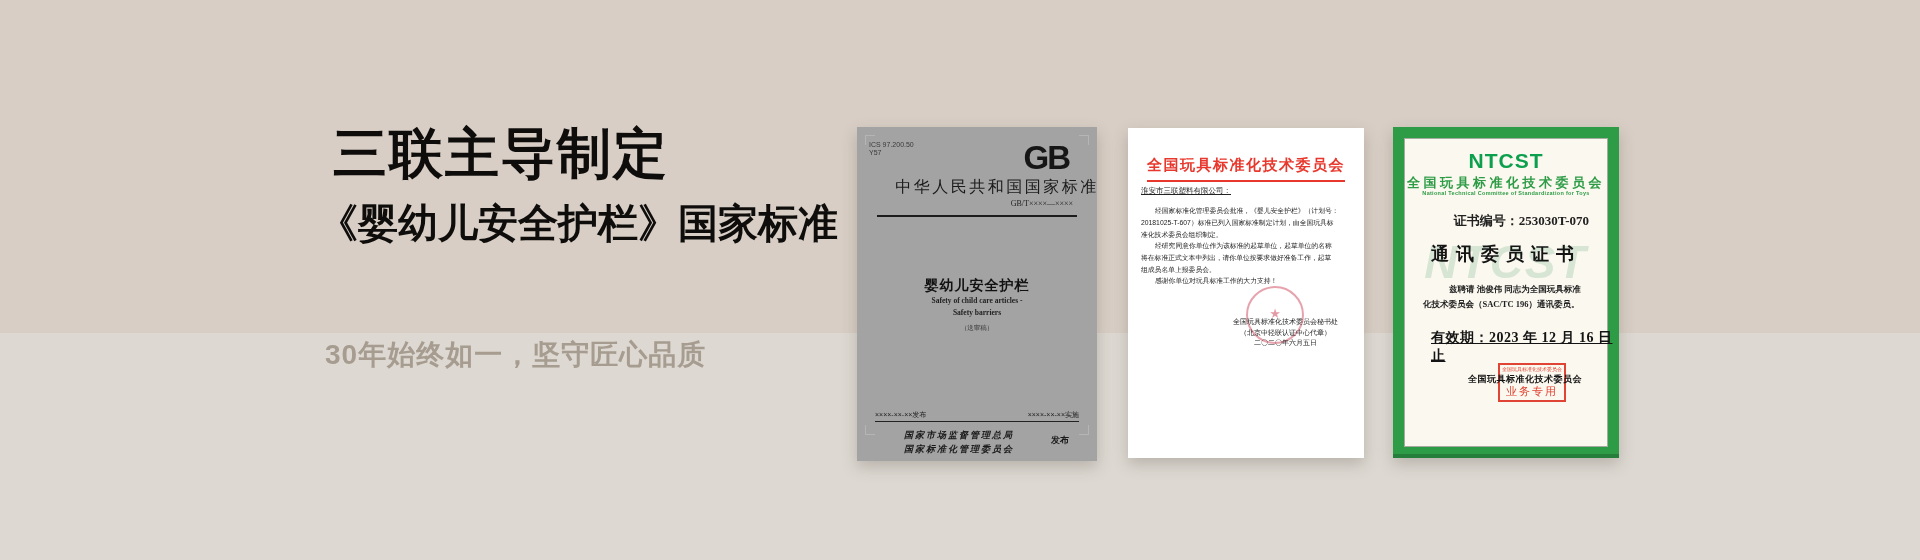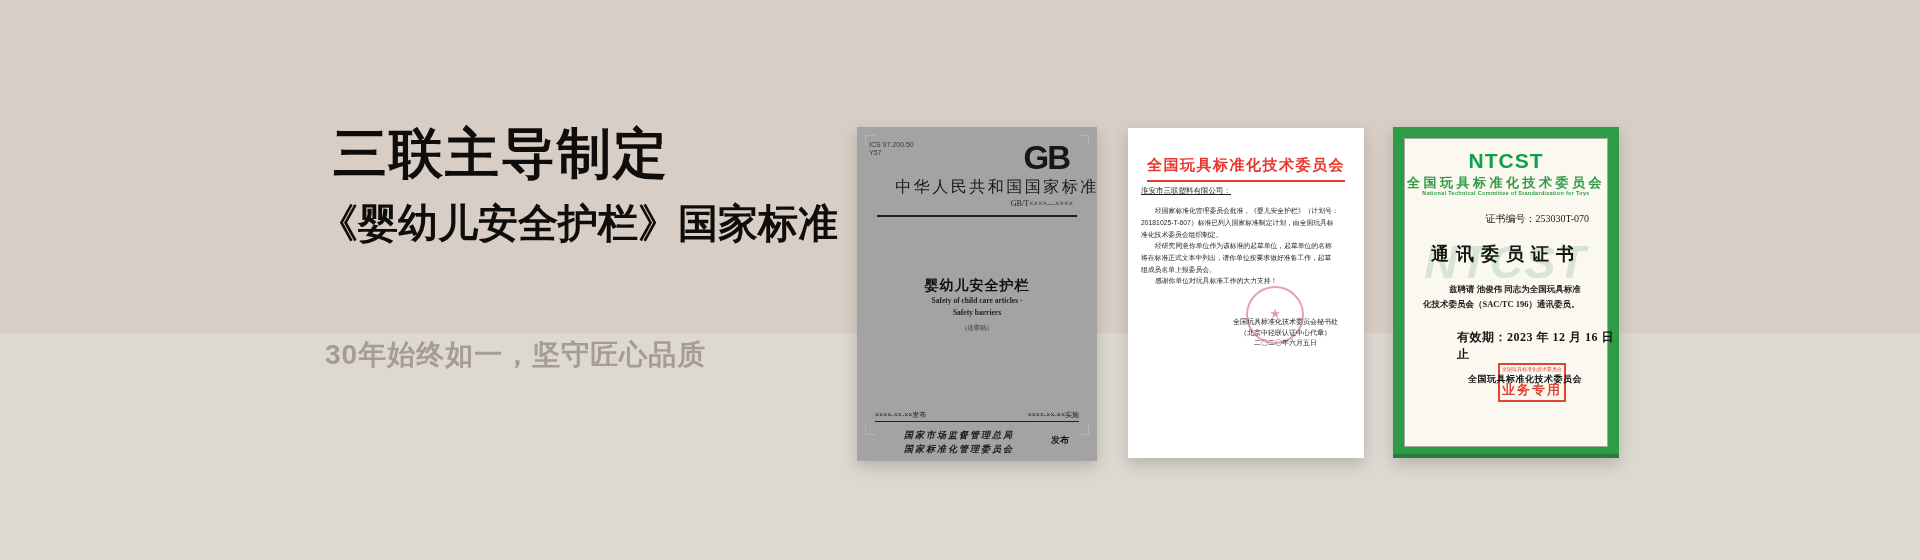--- a/index.html
+++ b/index.html
@@ -74,38 +74,38 @@
   .doc-cert{left:1393px;top:127px;width:226px;height:331px;background:#2e9c47;
     box-shadow:0 6px 14px rgba(90,80,70,.28), inset 0 -4px 0 rgba(0,0,0,.18);}
   .cert-inner{position:absolute;left:11px;top:11px;right:11px;bottom:11px;
     background:#fbf8ef;border:1px solid #a4ac9f;}
   .ct-logo{position:absolute;left:0;top:22px;width:100%;text-align:center;
     font-size:21px;font-weight:900;letter-spacing:1px;color:#0ca04e;z-index:2;}
   .ct-org-cn{position:absolute;left:0;top:47px;width:100%;text-align:center;
     font-size:13px;font-weight:700;letter-spacing:3.5px;color:#2e9c47;z-index:2;}
   .ct-org-en{position:absolute;left:0;top:63px;width:100%;text-align:center;
     font-size:5.5px;font-weight:700;letter-spacing:.3px;color:#2e9c47;z-index:2;}
-  .ct-no{position:absolute;right:30px;top:85px;font-size:10px;font-weight:400;color:#222;z-index:2;}
+  .ct-no{position:absolute;right:30px;top:85px;font-size:13px;font-weight:700;color:#222;z-index:2;}
   .ct-title{position:absolute;left:0;top:115px;width:100%;text-align:center;
     font-size:18px;font-weight:700;letter-spacing:7px;color:#141414;z-index:2;}
   .ct-watermark{position:absolute;left:0;top:108px;width:100%;text-align:center;
     font-size:46px;font-weight:900;font-style:italic;letter-spacing:2px;
     color:rgba(130,185,150,.30);z-index:1;}
   .ct-body{position:absolute;left:30px;right:20px;font-size:8.5px;line-height:15px;
     font-weight:700;color:#222;z-index:2;}
   .ct-b1{top:155px;text-indent:26px;}
   .ct-b2{top:170px;}
-  .ct-validity{position:absolute;left:64px;top:202px;font-size:12px;font-weight:700;
-    letter-spacing:.5px;color:#141414;z-index:2;}
+  .ct-validity{position:absolute;left:38px;top:202px;font-size:14px;font-weight:700;
+    letter-spacing:.5px;color:#141414;z-index:2;text-decoration:underline;}
   .ct-stamp{position:absolute;left:105px;top:236px;width:64px;height:35px;
     border:2px solid #e04434;z-index:2;}
   .ct-stamp-top{position:absolute;left:0;top:1px;width:100%;text-align:center;
     font-size:5px;color:#e04434;white-space:nowrap;}
   .ct-stamp-bottom{position:absolute;left:0;bottom:1px;width:100%;text-align:center;
-    font-size:13px;font-weight:700;letter-spacing:2px;color:#e04434;}
+    font-size:11px;font-weight:400;letter-spacing:2px;color:#e04434;}
   .ct-issuer{position:absolute;left:47px;right:9px;top:246px;text-align:center;
     font-size:9px;font-weight:700;letter-spacing:.5px;color:#141414;z-index:3;}
 </style>
 </head>
 <body>
 
 <div class="bg-top"></div>
 
 <div class="hero-title">三联主导制定</div>
 <div class="hero-subtitle">《婴幼儿安全护栏》国家标准</div>

